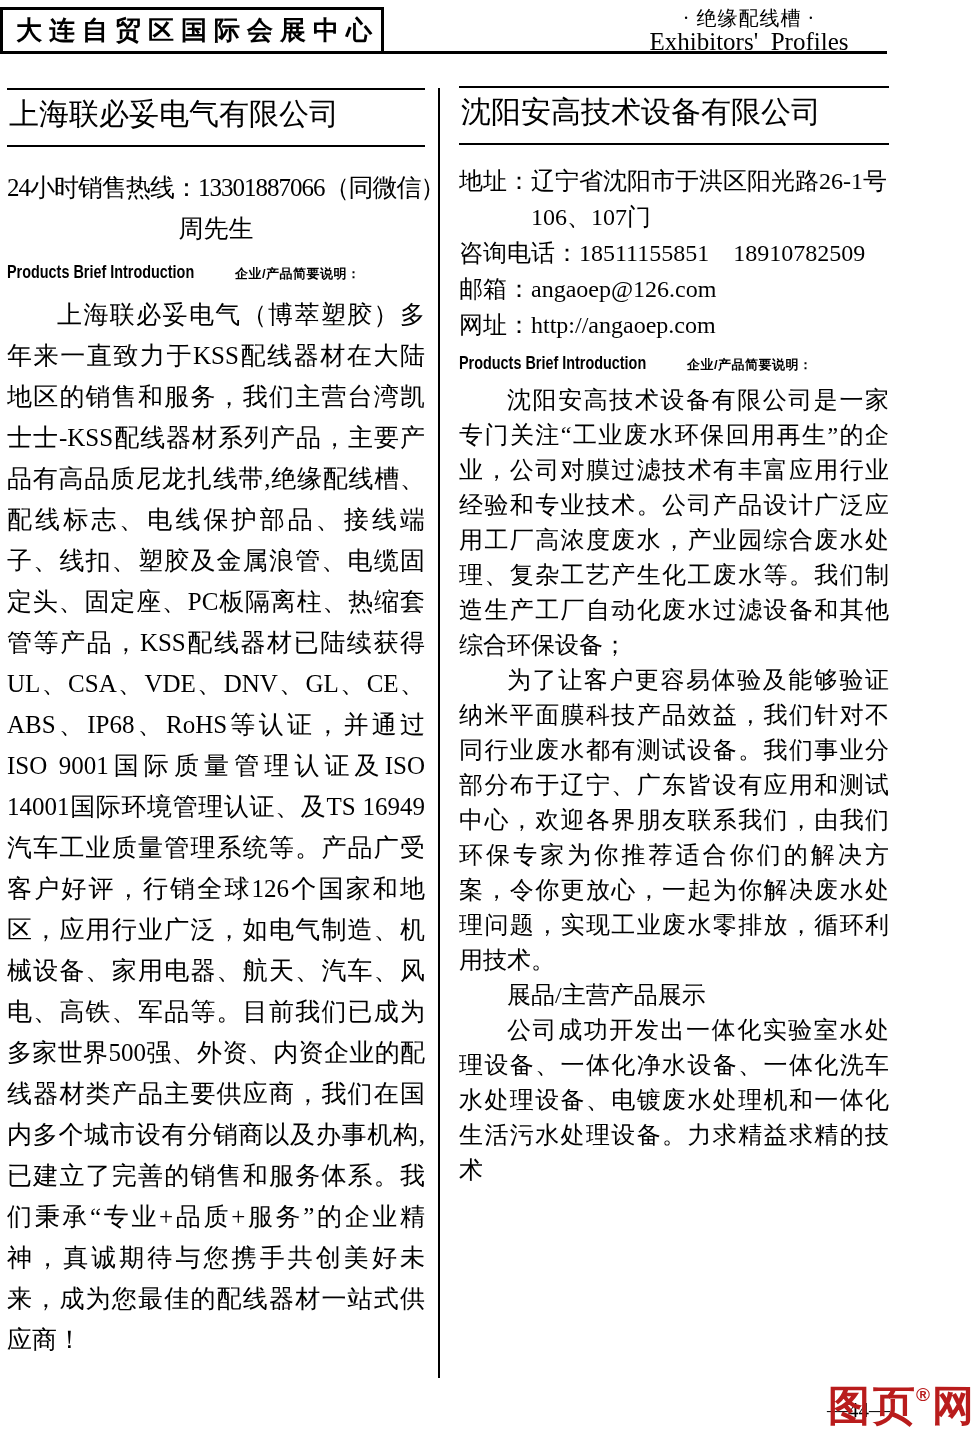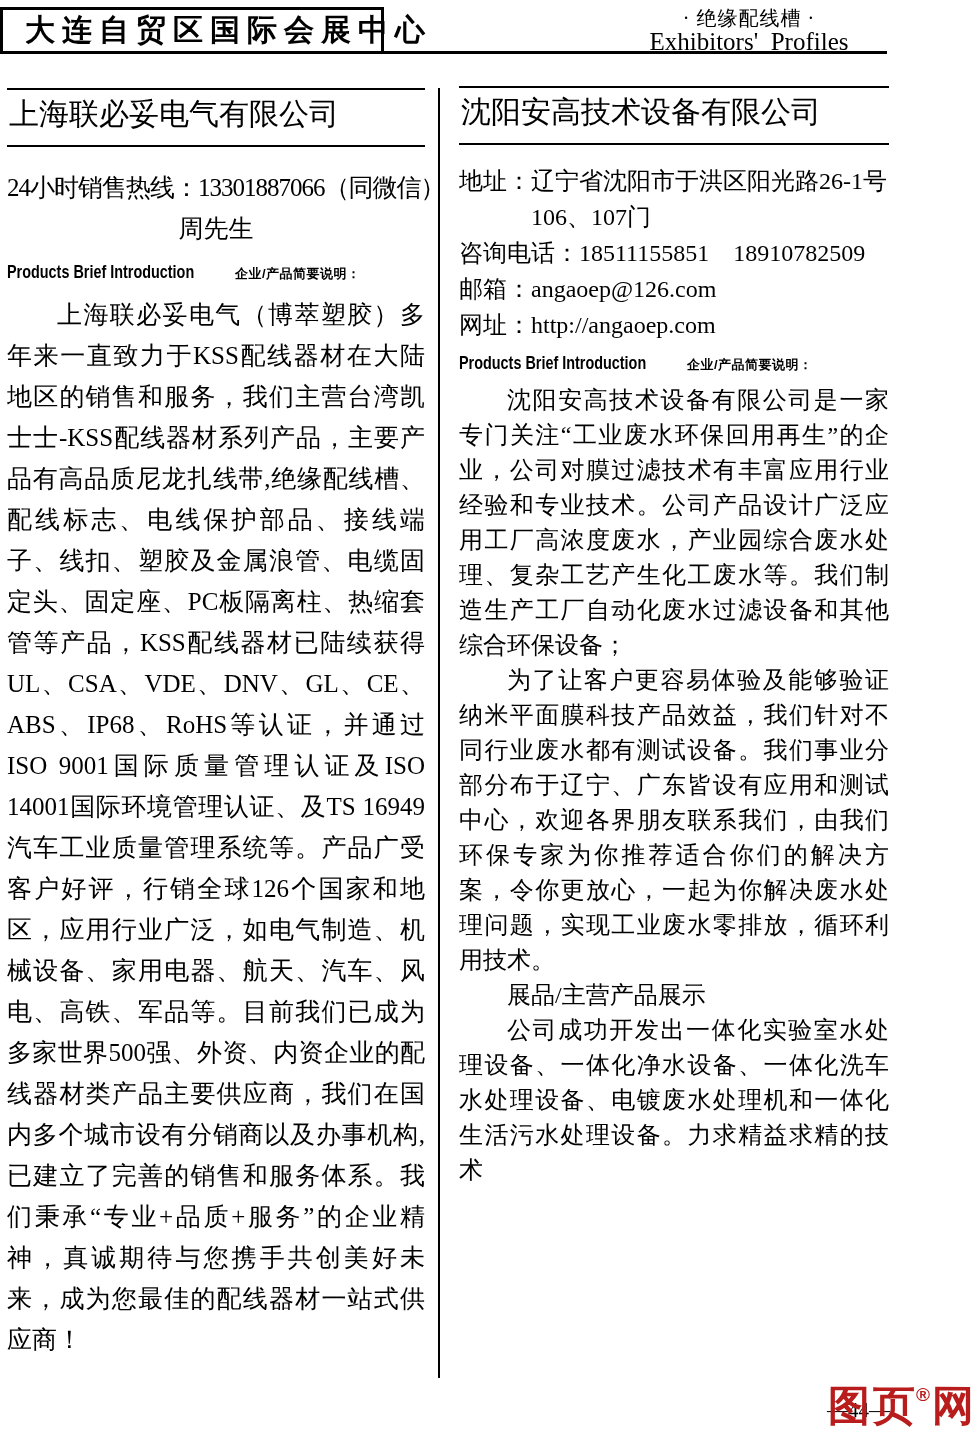--- a/index.html
+++ b/index.html
@@ -12,23 +12,23 @@
     font-family:"Liberation Serif","DejaVu Serif",serif;
     overflow:hidden;
   }
   
   .venue-box {
     position:absolute; left:0; top:7px;
     width:384px; height:47px;
     box-sizing:border-box;
     border:3px solid #000;
     display:flex; align-items:center;
-    padding-left:22px;
+    padding-left:13px;
     font-family:"Liberation Sans","DejaVu Sans",sans-serif;
-    font-weight:bold; font-size:30px; letter-spacing:7px;
+    font-weight:bold; font-size:26px; letter-spacing:7px;
     white-space:nowrap;
   }
   .section-head {
     position:absolute; left:610px; top:6px; width:278px;
     text-align:center; line-height:24px;
   }
   .sec-cn { font-size:20px; letter-spacing:1px; }
   .sec-en { font-size:25px; white-space:pre; }
   .head-rule {
     position:absolute; left:384px; top:51px;

